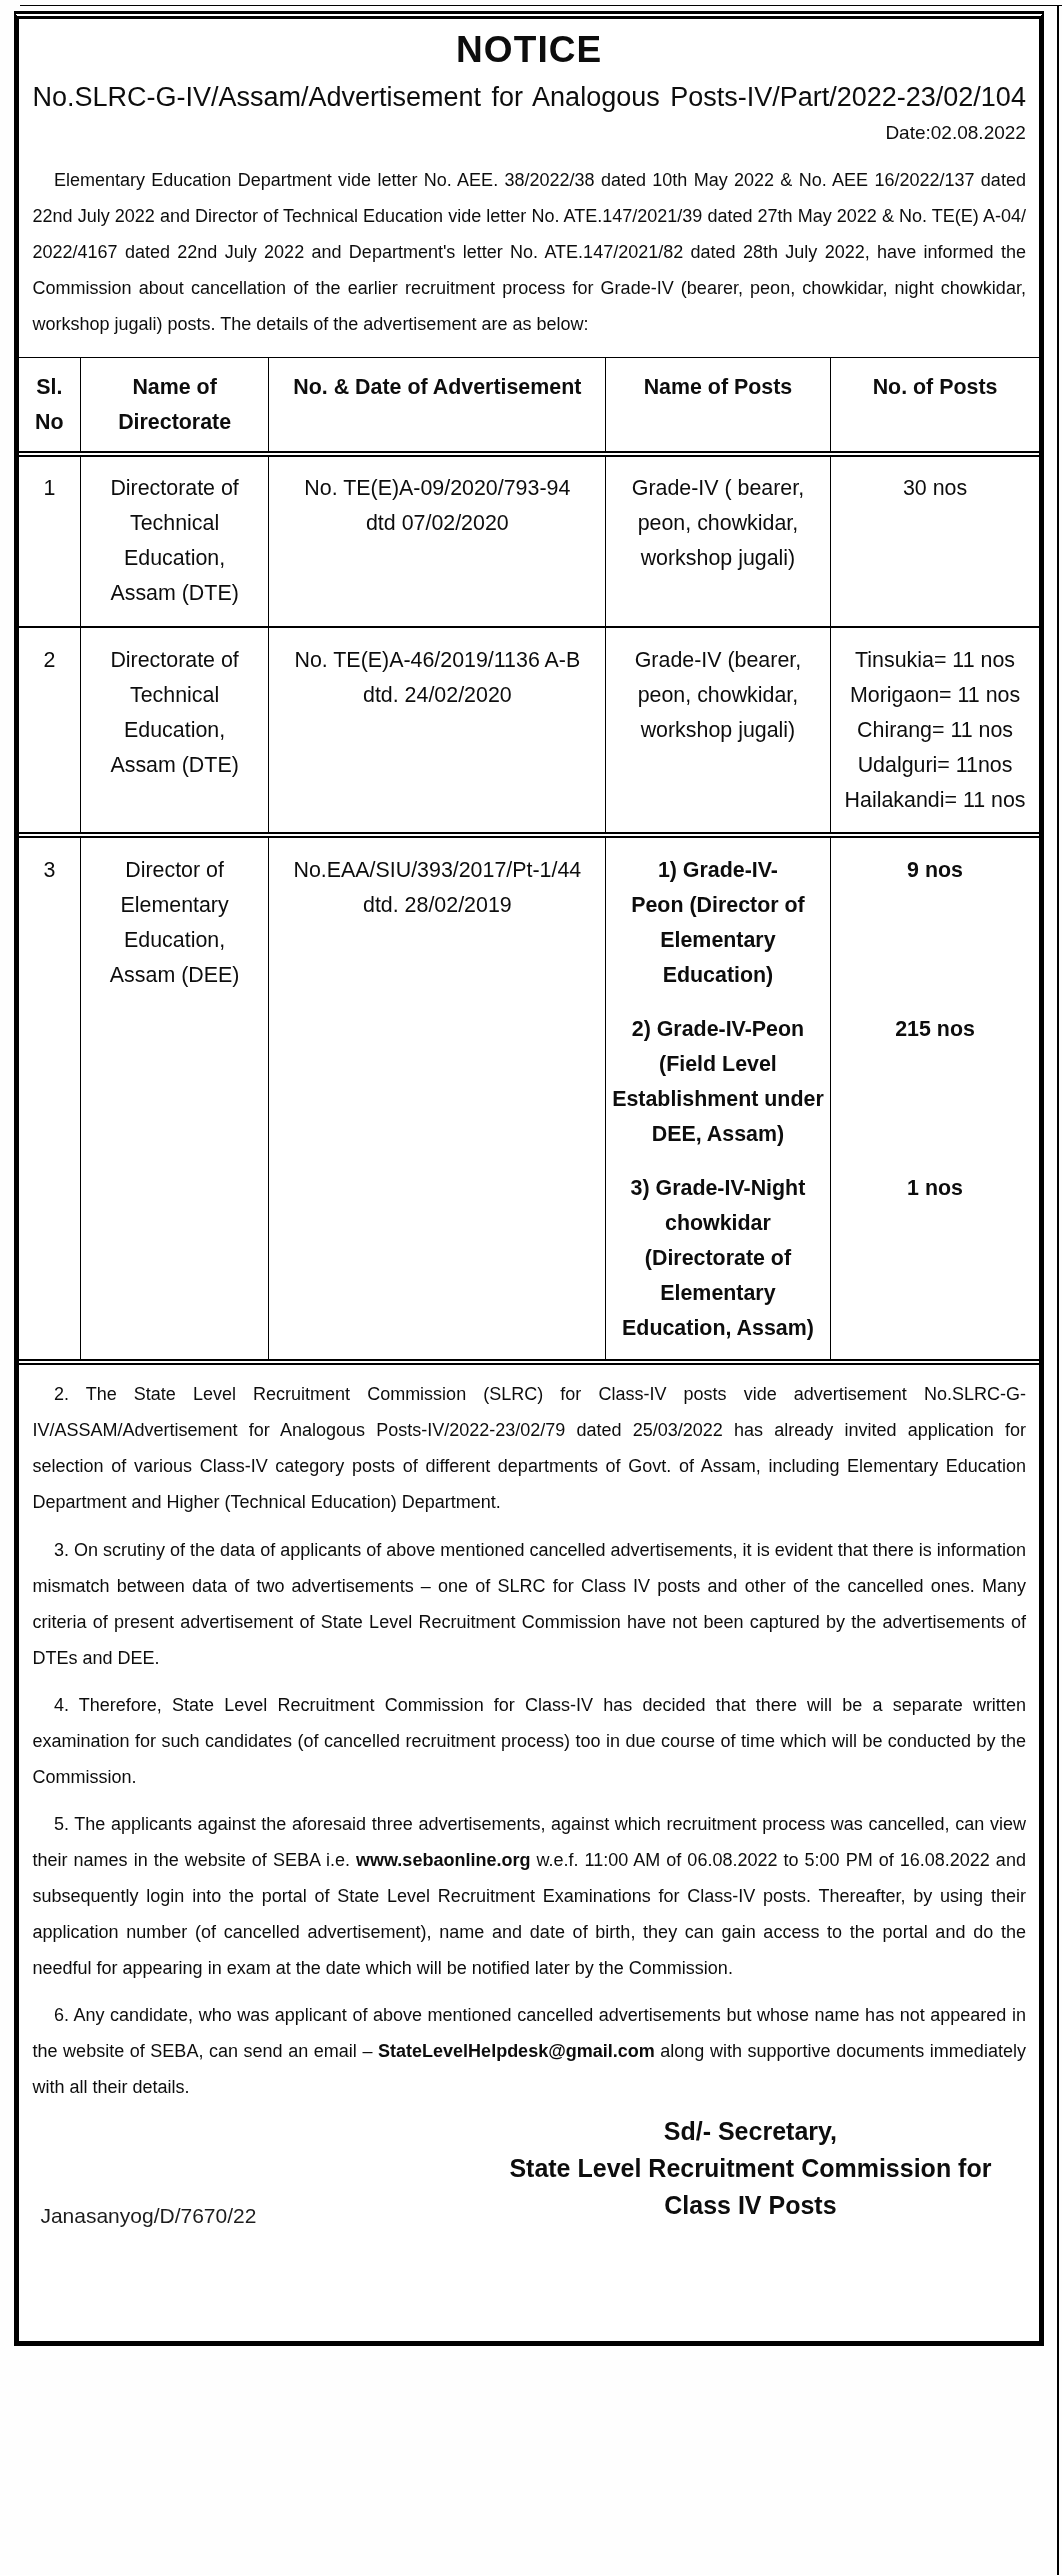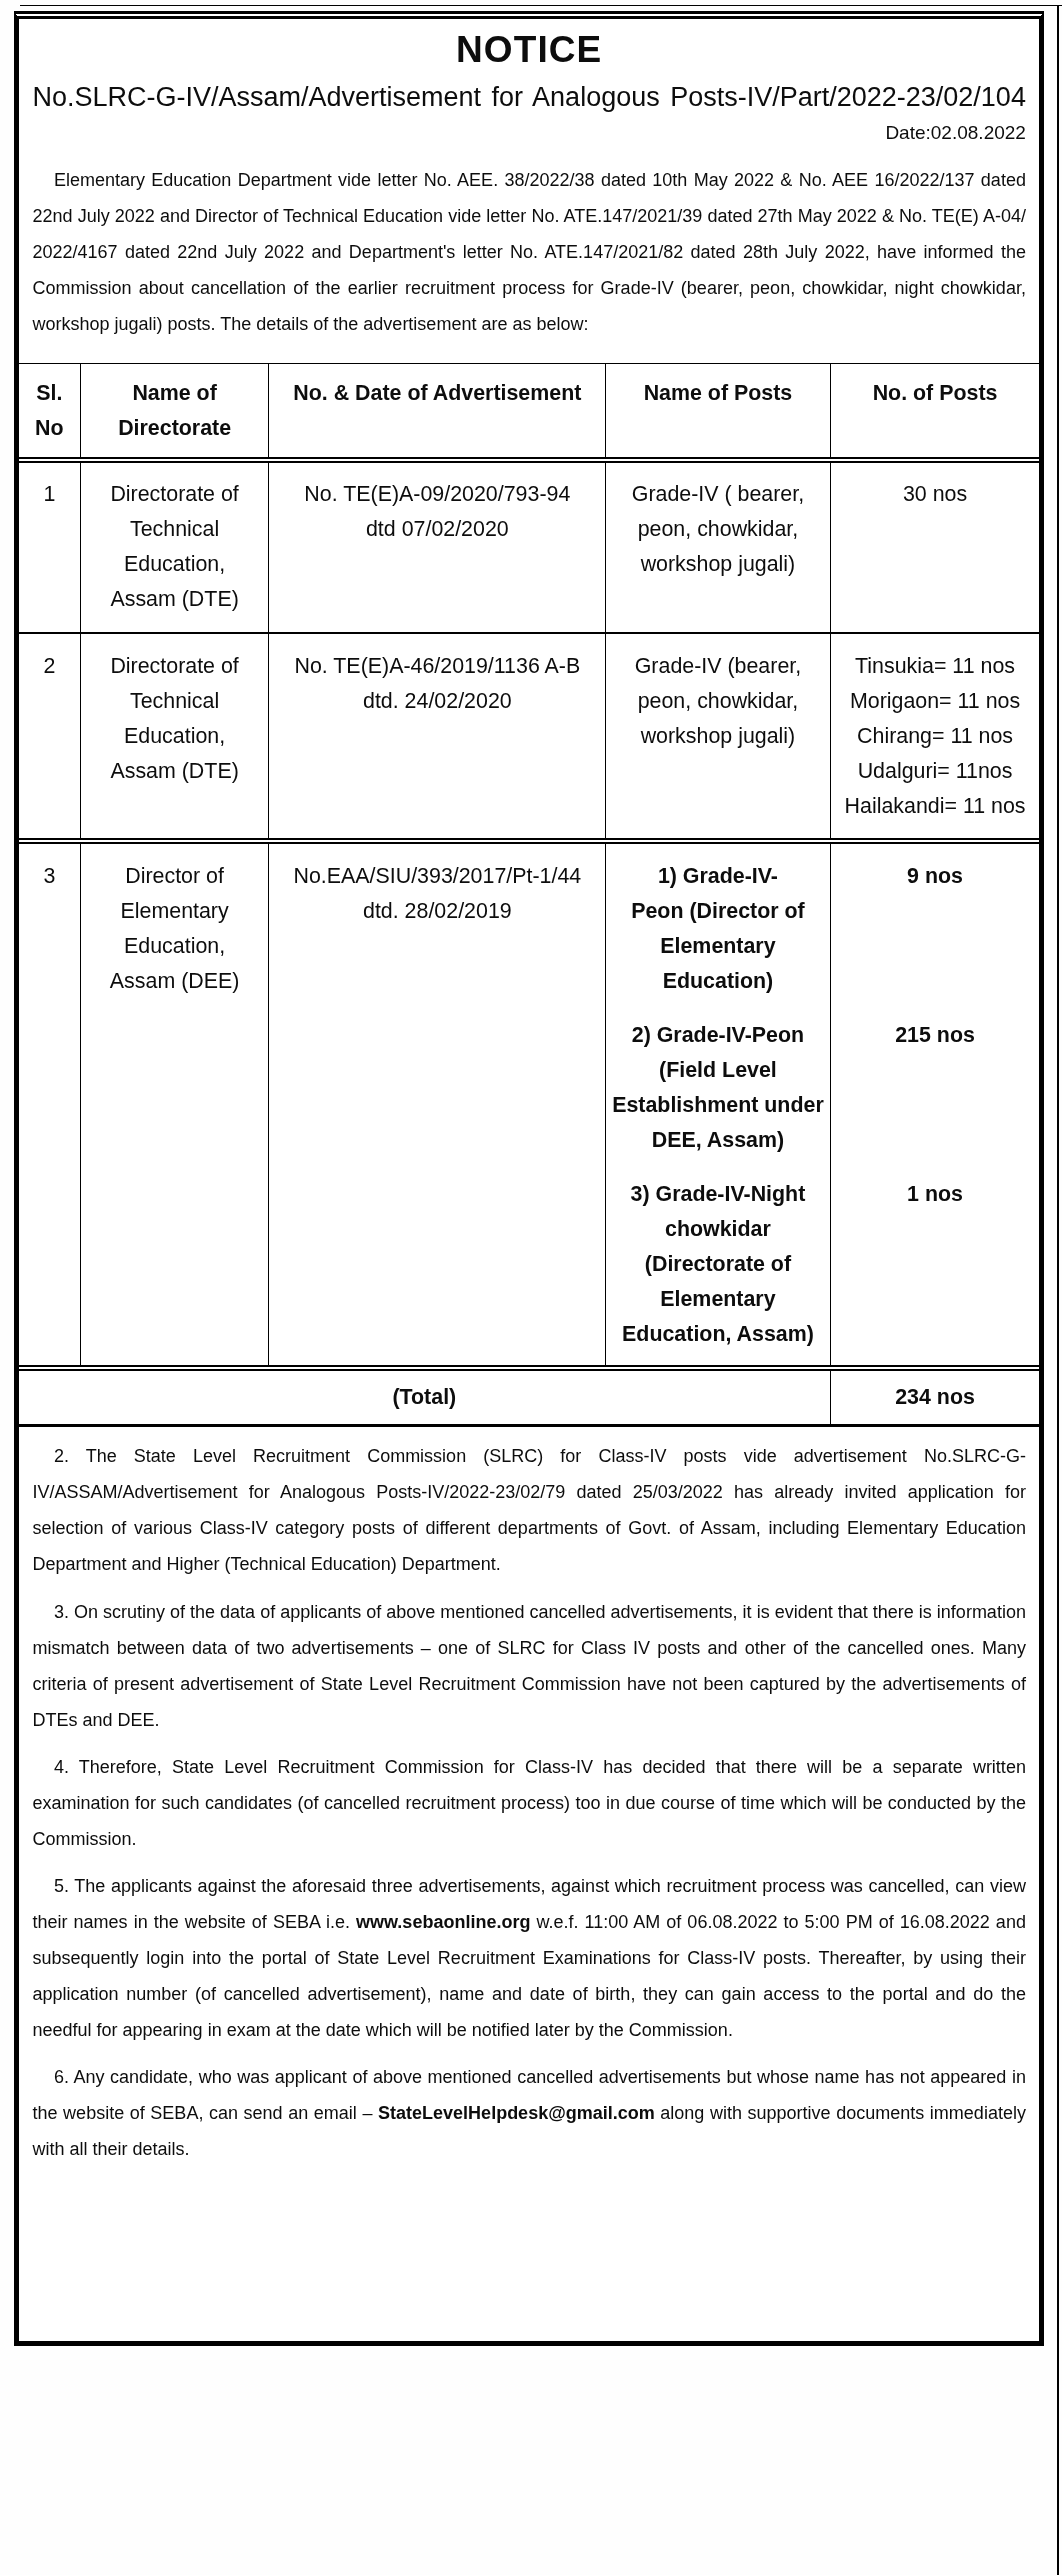--- a/index.html
+++ b/index.html
@@ -19,21 +19,21 @@
   .title { text-align:center; font-size:37px; font-weight:bold; letter-spacing:1.1px; margin:3.4px 0 7.9px; }
   .ref   { font-size:27px; line-height:36px; text-align:justify; text-align-last:justify; }
   .date  { font-size:19px; line-height:36px; text-align:right; margin-bottom:3.4px; }
 
   .para { font-size:18px; line-height:36px; text-align:justify; margin-top:11.2px; }
   .para.indent { text-indent:21.4px; }
   .para b { font-weight:bold; }
 
   table.adv-table {
     border-collapse:collapse; table-layout:fixed;
-    width:calc(100% + 27px); margin:21px -13.5px 0 -13.5px;
+    width:calc(100% + 27px); margin:15px -13.5px 0 -13.5px;
   }
   .adv-table col.c1{width:6%;} .adv-table col.c2{width:18.5%;} .adv-table col.c3{width:33%;}
   .adv-table col.c4{width:22%;} .adv-table col.c5{width:20.5%;}
   .adv-table th, .adv-table td {
     border-left:1.7px solid #000; vertical-align:top; text-align:center;
     font-size:21.4px; line-height:35px; padding:11.2px 5.6px;
   }
   .adv-table th:first-child, .adv-table td:first-child { border-left:none; }
   .adv-table thead th { border-top:1.7px solid #000; border-bottom:6.2px double #000; font-weight:bold; }
   .adv-table tr.row1 td { border-bottom:2.2px solid #000; padding-top:14.6px; padding-bottom:14.6px; }
@@ -141,31 +141,35 @@
 (Directorate of
 Elementary
 Education, Assam)</div>
           </td>
           <td class="nos3">
             <div class="sec s1">9 nos</div>
             <div class="sec s2">215 nos</div>
             <div class="sec s3">1 nos</div>
           </td>
         </tr>
-        <tr class="total">
-          <td colspan="4">(Total)</td>
-          <td>234 nos</td>
-        </tr>
       </tbody>
     </table>
 
     <p class="para indent">2. The State Level Recruitment Commission (SLRC) for Class-IV posts vide advertisement No.SLRC-G-IV/ASSAM/Advertisement for Analogous Posts-IV/2022-23/02/79 dated 25/03/2022 has already invited application for selection of various Class-IV category posts of different departments of Govt. of Assam, including Elementary Education Department and Higher (Technical Education) Department.</p>
     <p class="para indent">3. On scrutiny of the data of applicants of above mentioned cancelled advertisements, it is evident that there is information mismatch between data of two advertisements – one of SLRC for Class IV posts and other of the cancelled ones. Many criteria of present advertisement of State Level Recruitment Commission have not been captured by the advertisements of DTEs and DEE.</p>
     <p class="para indent">4. Therefore, State Level Recruitment Commission for Class-IV has decided that there will be a separate written examination for such candidates (of cancelled recruitment process) too in due course of time which will be conducted by the Commission.</p>
 
     <p class="para indent"><span>5. The applicants against the aforesaid three advertisements, against which recruitment process was cancelled, can view their names in the website of SEBA i.e. </span><b>www.sebaonline.org</b><span> w.e.f. 11:00 AM of 06.08.2022 to 5:00 PM of 16.08.2022 and subsequently login into the portal of State Level Recruitment Examinations for Class-IV posts. Thereafter, by using their application number (of cancelled advertisement), name and date of birth, they can gain access to the portal and do the needful for appearing in exam at the date which will be notified later by the Commission.</span></p>
 
     <p class="para indent"><span>6. Any candidate, who was applicant of above mentioned cancelled advertisements but whose name has not appeared in the website of SEBA, can send an email – </span><b>StateLevelHelpdesk@gmail.com</b><span> along with supportive documents immediately with all their details.</span></p>
 
+    <div class="sig-area">
+      <div class="signature">
+        <div>Sd/- Secretary,</div>
+        <div>State Level Recruitment Commission for</div>
+        <div>Class IV Posts</div>
+      </div>
+      <div class="footer-ref">Janasanyog/D/7670/22</div>
+    </div>
 
   </div>
 </div>
 
 
 </body></html>

